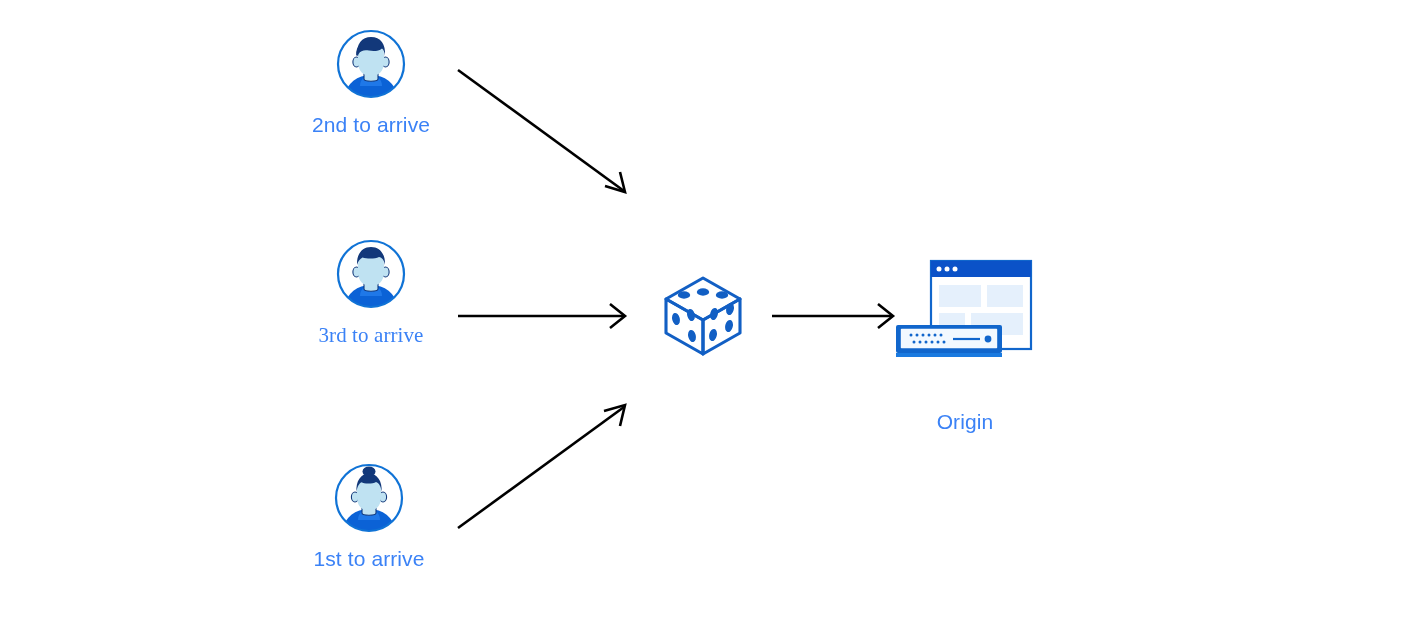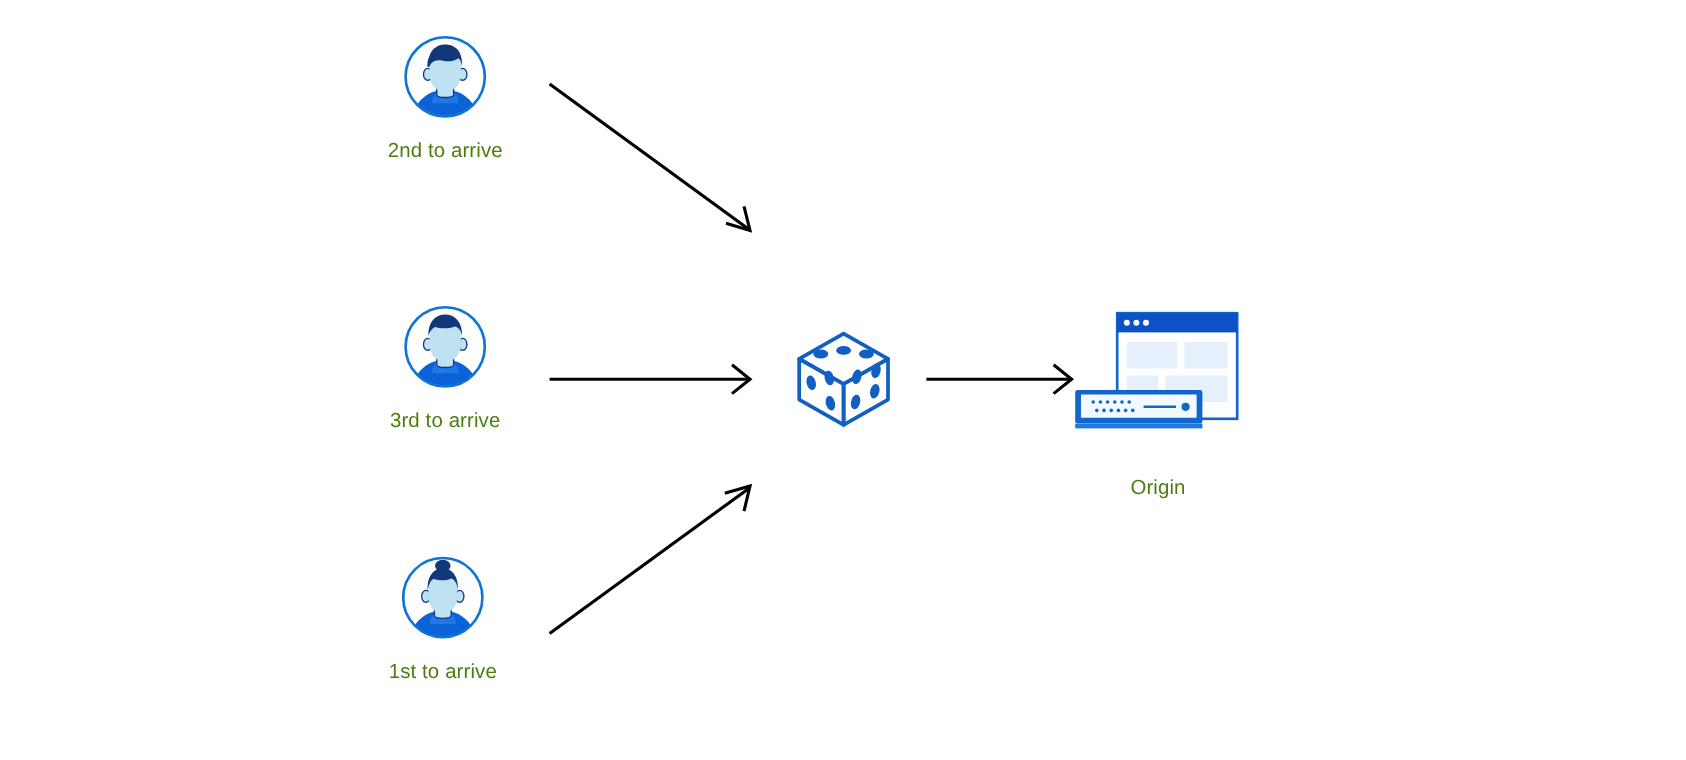--- a/index.html
+++ b/index.html
@@ -33,34 +33,34 @@
   
   .node {
     position: absolute;
     display: flex;
     flex-direction: column;
     align-items: center;
   }
   .node-icon { display: block; }
   .node-label {
     margin-top: 10px;
-    font-size: 17px;
+    font-size: 21px;
     line-height: 22px;
-    color: #4d7c0f;
+    color: #3b82f6;
     white-space: nowrap;
     letter-spacing: 0.1px;
   }
 
   .client-1 { left: 261px; top: 28px;  width: 220px; }
-  .client-2 { left: 261px; top: 253px; width: 220px; }
+  .client-2 { left: 261px; top: 238px; width: 220px; font-family: Liberation Serif, serif; }
   .client-3 { left: 259px; top: 462px; width: 220px; }
 
   .randomizer { left: 645px; top: 262px; width: 115px; }
   .origin     { left: 885px; top: 255px; width: 160px; }
-  .origin .node-label { margin-top: 8px; }
+  .origin .node-label { margin-top: 24px; }
 </style>
 </head>
 <body>
 
 <div class="canvas">
 
   <svg class="arrow-layer" viewBox="0 0 1405 633" width="1405" height="633" aria-hidden="true">
     <g fill="none" stroke="#000000" stroke-width="2.6" stroke-linecap="butt" stroke-linejoin="miter">
 
       <g>

